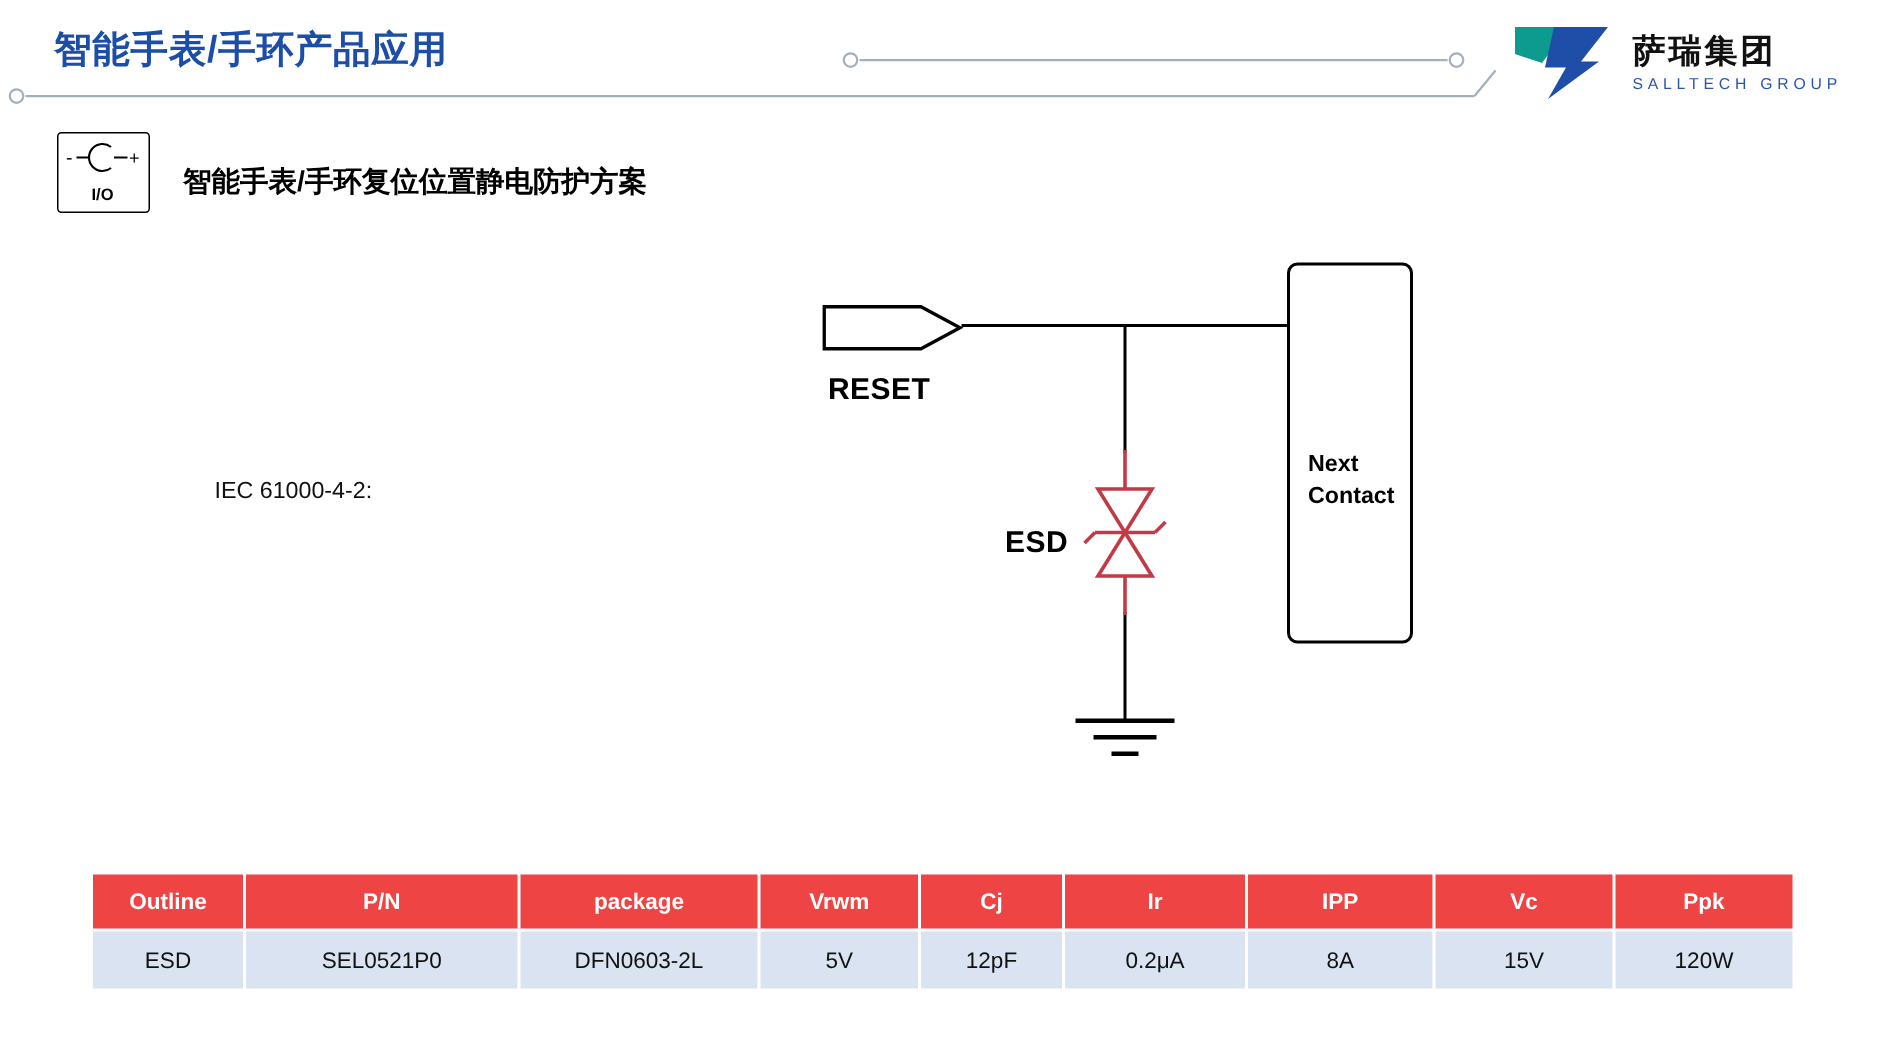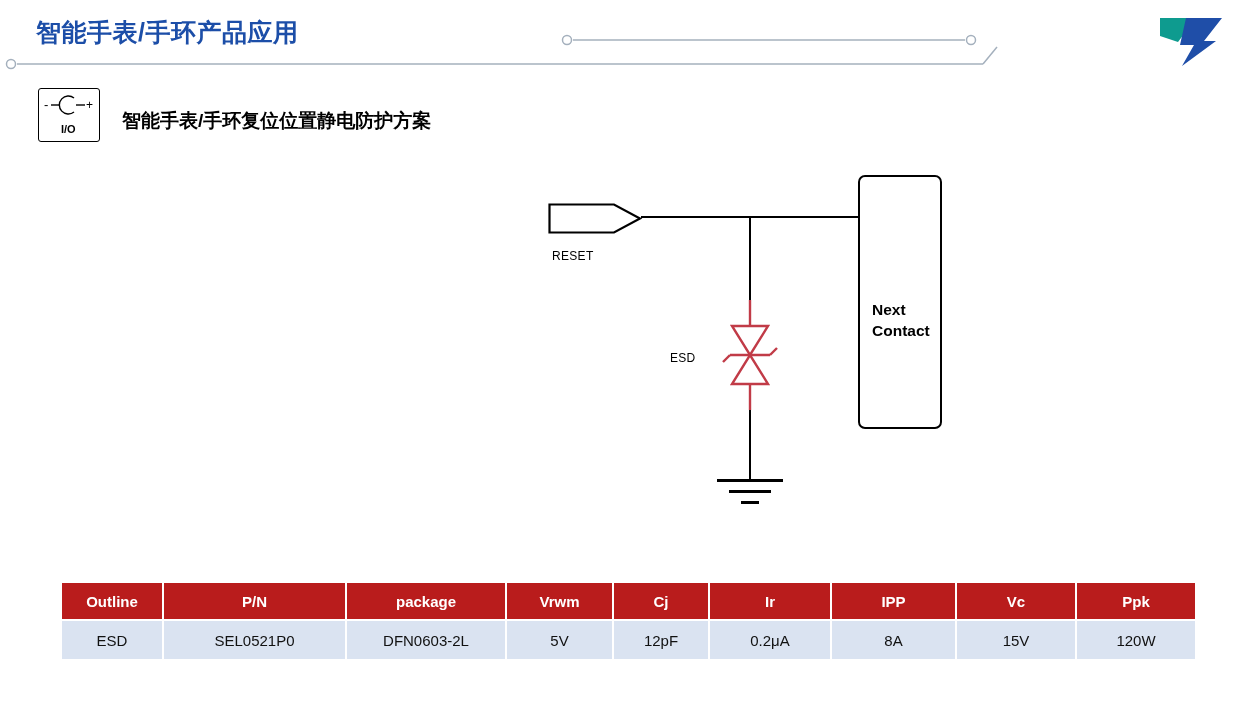--- a/index.html
+++ b/index.html
@@ -26,34 +26,34 @@
     left:38px;top:88px;width:62px;height:54px;border:1.6px solid #000;border-radius:3px;
     background:#fff;box-sizing:border-box;display:flex;align-items:center;justify-content:center;
   }
   .section-title{left:122px;top:108px;font-size:19px;font-weight:bold;color:#000000;}
 
   
   .iec{left:143px;top:315px;font-size:15.5px;color:#111;line-height:25px;}
 
   
   .wire{background:#000;}
-  .label-bold{font-weight:normal;font-size:12px;color:#000;letter-spacing:0.3px;}
+  .label-bold{font-weight:bold;font-size:20px;color:#000;letter-spacing:0.3px;}
   .next-box{
     left:858px;top:175px;width:84px;height:254px;border:2px solid #000;border-radius:7px;
     box-sizing:border-box;background:#fff;
   }
   .next-box .txt{padding:122px 0 0 12px;font-weight:bold;font-size:15.5px;line-height:21px;}
 
   
   .spec-table{
     left:60px;top:581px;width:1135px;border-collapse:collapse;table-layout:fixed;
     font-size:15px;text-align:center;
   }
   .spec-table th{
-    background:#b91c1c;color:#fff;font-weight:bold;height:36px;
+    background:#ef4444;color:#fff;font-weight:bold;height:36px;
     border:2px solid #fff;padding:0;
   }
   .spec-table td{
     background:#dae3f1;color:#111;height:38px;border:2px solid #fff;padding:0;
   }
 </style>
 </head>
 <body>
 
 <div>
@@ -67,36 +67,41 @@
     <line x1="983" y1="64" x2="997" y2="47" stroke="#a4b0bd" stroke-width="1.5"></line>
   </svg>
 
   <div class="abs page-title">智能手表/手环产品应用</div>
 
   <div class="abs logo">
     <svg width="72" height="58" viewBox="0 0 72 58">
       <polygon points="4,6 40,6 22,30 4,24" fill="#0e9b8f"></polygon>
       <polygon points="30,6 66,6 48,29 60,29 26,54 38,33 24,33" fill="#1f4ea8"></polygon>
     </svg>
+    <div class="logo-text">
+      <div class="cn">萨瑞集团</div>
+      <div class="en">SALLTECH GROUP</div>
+    </div>
   </div>
 
   <div class="abs io-box">
     <svg width="56" height="48" viewBox="0 0 56 48">
       <text x="3" y="18" font-size="13" fill="#000">-</text>
       <line x1="10" y1="14" x2="19" y2="14" stroke="#000" stroke-width="1.4"></line>
       <path d="M33,7 A9,9 0 1 0 33,21" fill="none" stroke="#000" stroke-width="1.4"></path>
       <line x1="35" y1="14" x2="44" y2="14" stroke="#000" stroke-width="1.4"></line>
       <text x="45" y="18" font-size="12" fill="#000">+</text>
       <text x="20" y="42" font-size="11" font-weight="bold" fill="#000">I/O</text>
     </svg>
   </div>
 
   <div class="abs section-title">智能手表/手环复位位置静电防护方案</div>
 
   <div class="abs iec">
+    <div>IEC 61000-4-2:</div>
   </div>
 
   <svg class="abs" style="left:548px;top:203px;" width="95" height="31" viewBox="0 0 95 31">
     <polygon points="1.5,1.5 66,1.5 92,15.5 66,29.5 1.5,29.5" fill="#fff" stroke="#000" stroke-width="2.2"></polygon>
   </svg>
   <div class="abs label-bold" style="left:552px;top:249px;">RESET</div>
 
   <div class="abs wire" style="left:641px;top:216px;width:219px;height:2.4px;"></div>
   <div class="abs wire" style="left:749px;top:216px;width:2.4px;height:86px;"></div>
   <div class="abs wire" style="left:749px;top:408px;width:2.4px;height:72px;"></div>

